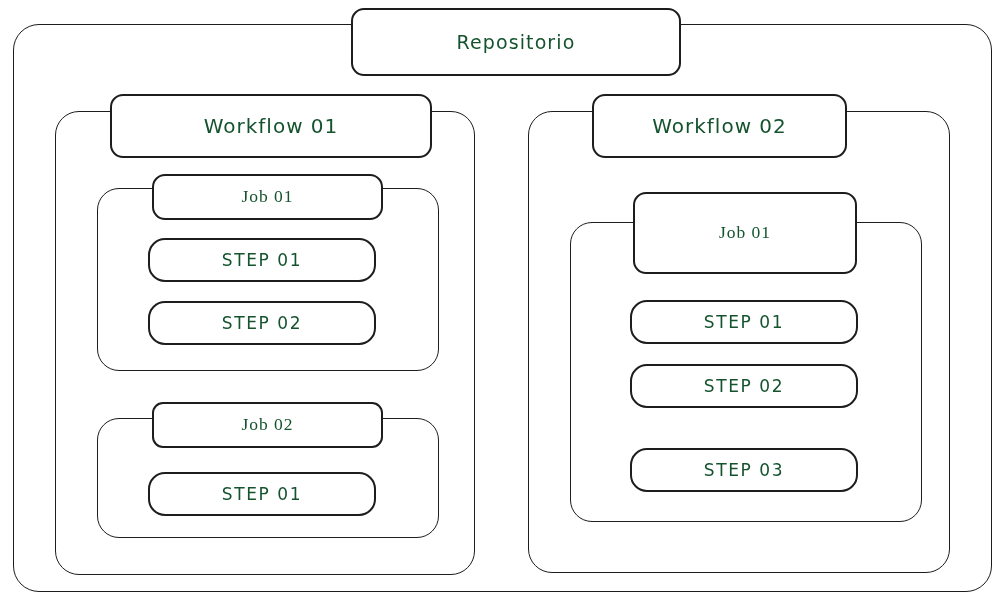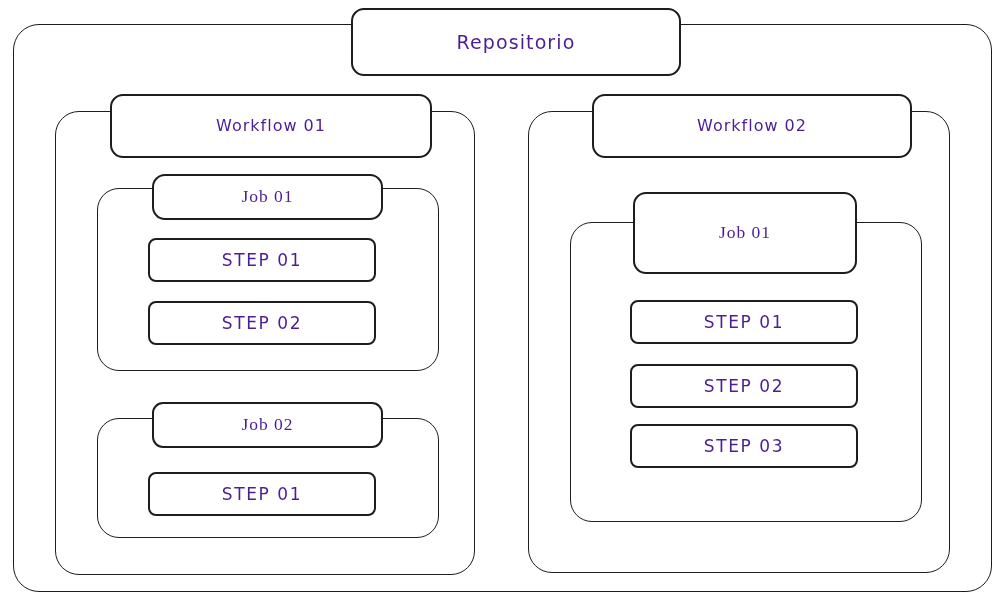--- a/index.html
+++ b/index.html
@@ -37,31 +37,31 @@
     border-radius: 13px;
     background: #ffffff;
     box-sizing: border-box;
     display: flex;
     align-items: center;
     justify-content: center;
     text-align: center;
     color: #17181a;
     z-index: 5;
   }
-  .node.step { border-radius: 8px; }
+  .node.step { border-radius: 17px; }
   .node .label {
     font-family: "DejaVu Sans", sans-serif;
     font-size: 17.5px;
     letter-spacing: 0.9px;
     line-height: 1.1;
     white-space: nowrap;
-    color: #4c1d95;
+    color: #14532d;
   }
   .node.repo-node .label   { font-size: 19px; letter-spacing: 1.1px; }
-  .node.wf-node .label     { font-size: 16px; letter-spacing: 1.0px; }
+  .node.wf-node .label     { font-size: 20px; letter-spacing: 1.0px; }
   .node.job-node .label    { font-size: 17.5px; letter-spacing: 1.0px; font-family: Liberation Serif, serif; }
   .node.step .label        { font-size: 17px;  letter-spacing: 1.6px; }
 </style>
 </head>
 <body>
 
 <div id="canvas">
 
   <div class="frame repo-frame" style="left:13px; top:24px; width:979px; height:568px;"></div>
 
@@ -94,35 +94,35 @@
   <div class="node job-node" style="left:152px; top:402px; width:231px; height:46px;border-radius:11px;">
     <span class="label">Job 02</span>
   </div>
 
   <div class="node step" style="left:148px; top:472px; width:228px; height:44px;">
     <span class="label">STEP 01</span>
   </div>
 
   <div class="frame wf-frame" style="left:528px; top:111px; width:422px; height:462px;"></div>
 
-  <div class="node wf-node" style="left:592px; top:94px; width:320px; height:64px;">
+  <div class="node wf-node" style="left:592px; top:94px; width:255px; height:64px;">
     <span class="label">Workflow 02</span>
   </div>
 
   <div class="frame job-frame" style="left:570px; top:222px; width:352px; height:300px;"></div>
 
   <div class="node job-node" style="left:633px; top:192px; width:224px; height:82px;">
     <span class="label">Job 01</span>
   </div>
 
   <div class="node step" style="left:630px; top:300px; width:228px; height:44px;">
     <span class="label">STEP 01</span>
   </div>
 
   <div class="node step" style="left:630px; top:364px; width:228px; height:44px;">
     <span class="label">STEP 02</span>
   </div>
 
-  <div class="node step" style="left:630px; top:424px; width:228px; height:44px;">
+  <div class="node step" style="left:630px; top:448px; width:228px; height:44px;">
     <span class="label">STEP 03</span>
   </div>
 
 </div>
 
 </body></html>

